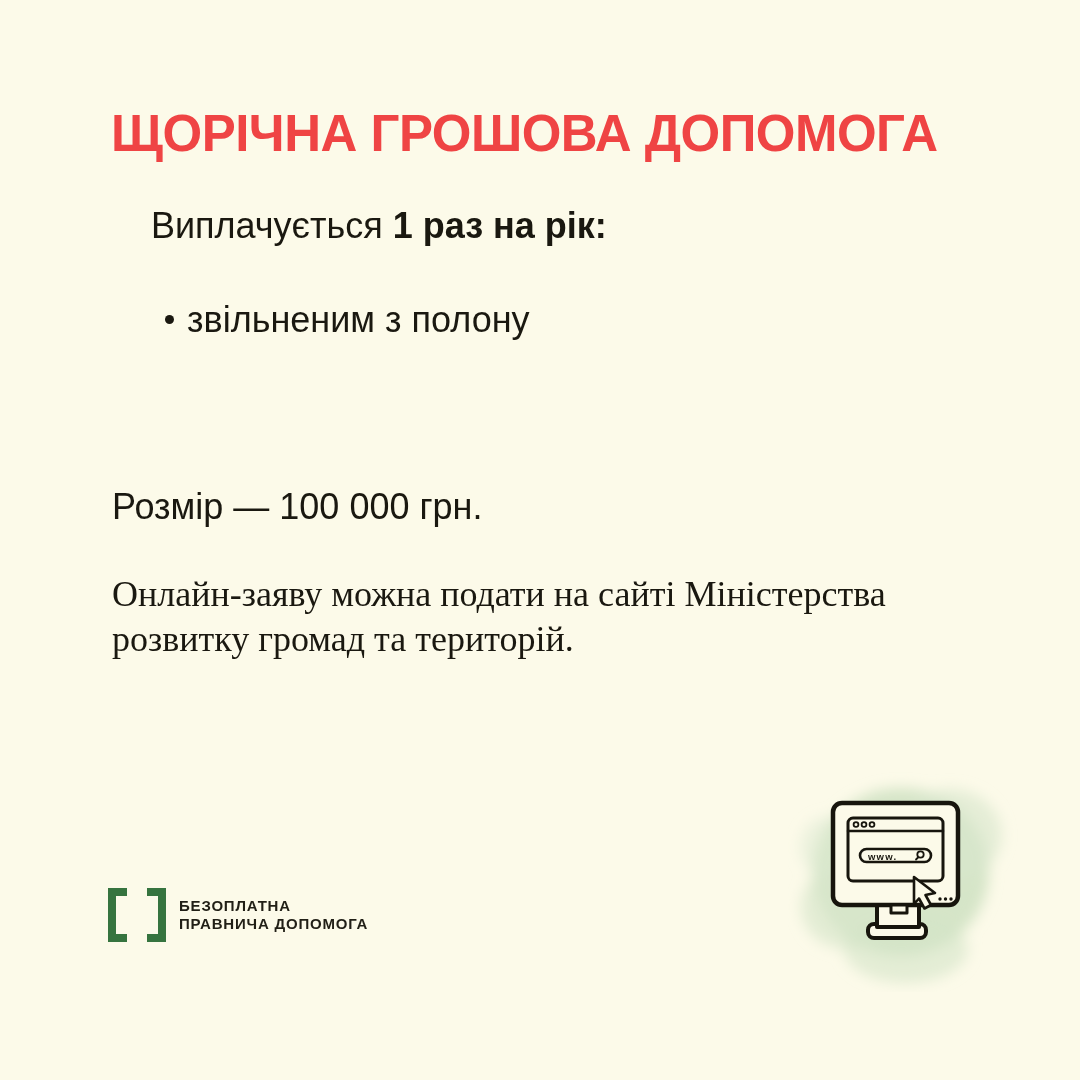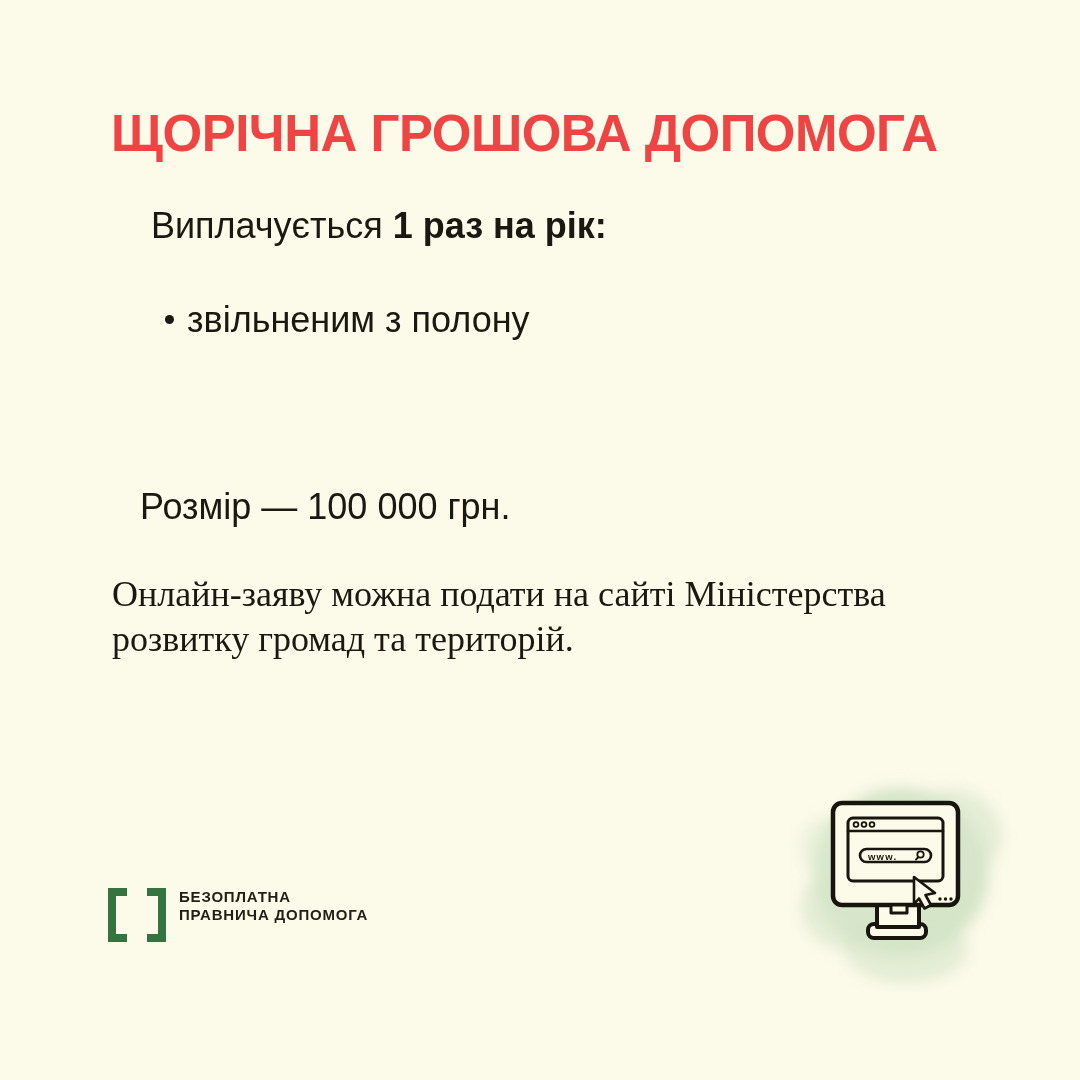--- a/index.html
+++ b/index.html
@@ -33,27 +33,27 @@
     padding-left:56px;
     margin:0 0 17px 0;
     white-space:pre-line;
   }
   .bullet-list li::before{
     content:"";
     position:absolute;left:34px;top:19px;
     width:9px;height:9px;border-radius:50%;
     background:#1A1810;
   }
-  .amount{top:483px;margin-left:28px;}
+  .amount{top:483px;}
   .online{top:572px;line-height:45px;font-family:Liberation Serif, serif;}
 
   
   .logo{
     position:absolute;left:108px;top:888px;
-    display:flex;
+    display:flex;align-items:center;
   }
   .logo-brackets{display:block;}
   .logo-text{
     margin-left:13px;
     font-size:15px;font-weight:bold;
     letter-spacing:0.8px;line-height:18px;
     color:#211F16;white-space:nowrap;
   }
 
   

